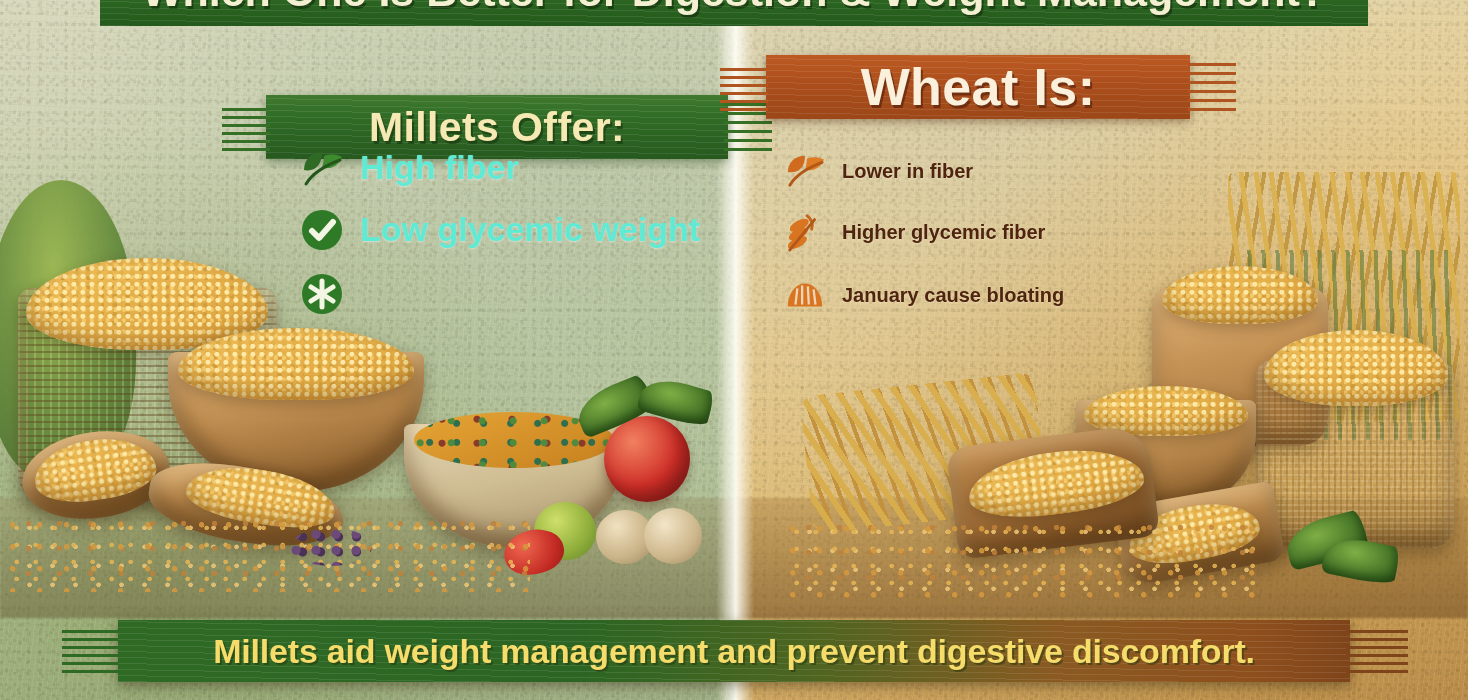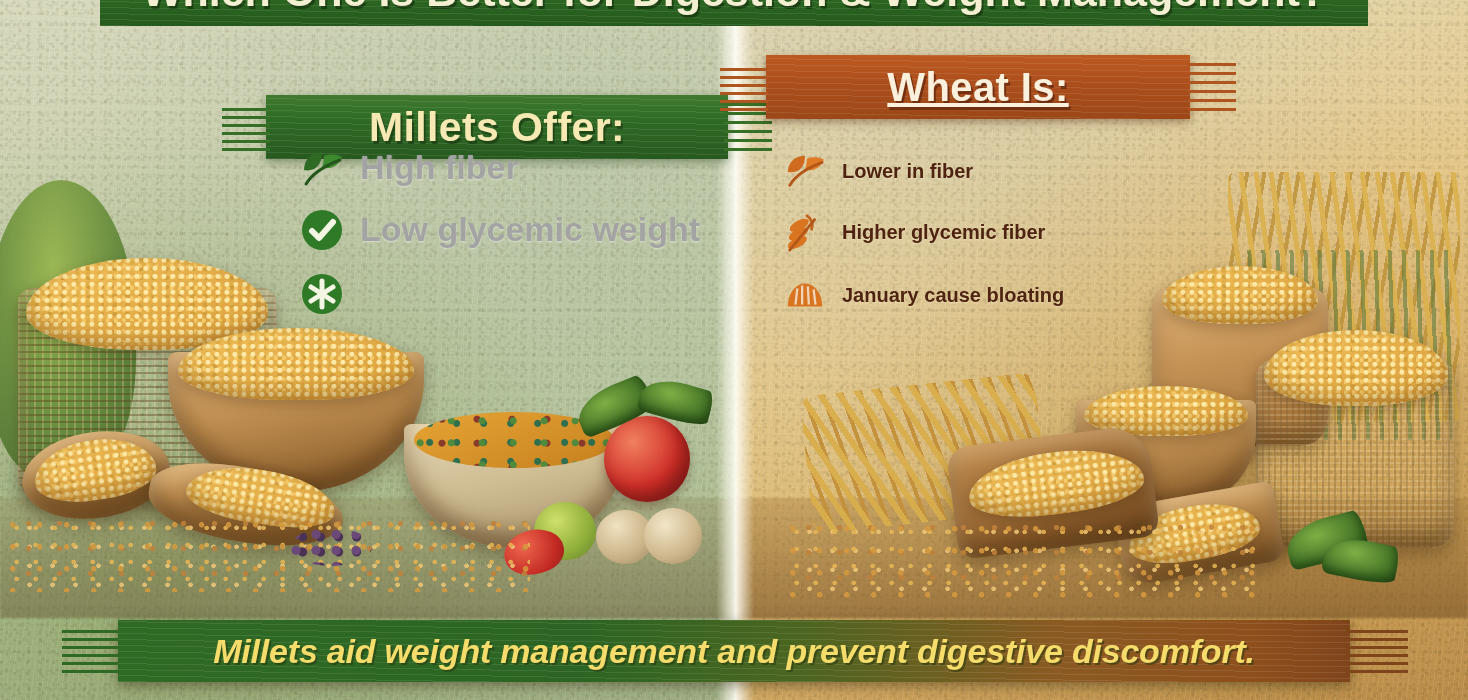--- a/index.html
+++ b/index.html
@@ -83,41 +83,41 @@
   .banner-green::after{right:-44px;background:repeating-linear-gradient(0deg,#357026 0 3px,transparent 3px 9px);}
   .banner-rust{background:linear-gradient(180deg,#bd5a22 0%,#ab4e1c 45%,#9c4718 100%);
     box-shadow:0 3px 9px rgba(70,28,8,.40);}
   .banner-rust::before{left:-46px;background:repeating-linear-gradient(0deg,#b05420 0 3px,transparent 3px 8px);}
   .banner-rust::after{right:-46px;background:repeating-linear-gradient(0deg,#b05420 0 3px,transparent 3px 9px);}
   .brush-tex{position:absolute;inset:0;opacity:.30;
     background-image:repeating-linear-gradient(1deg, rgba(255,255,255,.30) 0 1px, transparent 1px 6px);}
 
   .col-title{position:relative;z-index:2;font-weight:700;letter-spacing:.4px;}
   #millets-title{font-size:41px;color:#f7e9b4;text-shadow:2px 3px 0 rgba(25,55,15,.65);}
-  #wheat-title{font-size:40px;color:#faf0dc;text-shadow:2px 3px 0 rgba(80,28,8,.60);text-decoration:underline;}
+  #wheat-title{font-size:52px;color:#faf0dc;text-shadow:2px 3px 0 rgba(80,28,8,.60);}
 
   
   .list{position:absolute;z-index:3;}
   .row{display:flex;align-items:center;gap:16px;margin-bottom:20px;}
   .ic{flex:0 0 auto;display:flex;align-items:center;justify-content:center;}
   .txt{font-weight:700;line-height:1.05;}
-  .txt-left{font-size:34px;color:#a3a3a3;text-shadow:0 1px 2px rgba(255,255,255,.45);}
+  .txt-left{font-size:34px;color:#5eead4;text-shadow:0 1px 2px rgba(255,255,255,.45);}
   .txt-right{font-size:20px;color:#4e2410;text-shadow:0 1px 2px rgba(255,245,220,.45);}
 
   
   .bottom{position:absolute;left:118px;top:620px;width:1232px;height:62px;display:flex;
     align-items:center;justify-content:center;
     background:linear-gradient(92deg,#2f6a25 0%,#2c6523 38%,#4d6520 56%,#8a5a22 76%,#8e4f1d 92%,#7e441a 100%);
     box-shadow:0 4px 12px rgba(45,35,10,.45);}
   .bottom::before{content:"";position:absolute;left:-56px;top:9px;height:44px;width:60px;
     background:repeating-linear-gradient(0deg,#2f6a25 0 3px,transparent 3px 8px);}
   .bottom::after{content:"";position:absolute;right:-58px;top:9px;height:44px;width:62px;
     background:repeating-linear-gradient(0deg,#7e441a 0 3px,transparent 3px 8px);}
   #bottom-text{position:relative;z-index:2;font-size:34px;font-weight:700;color:#f5dc6b;
-    letter-spacing:-.2px;text-shadow:2px 2px 0 rgba(40,55,12,.55);white-space:nowrap;font-style:italic;}
+    letter-spacing:-.2px;text-shadow:2px 2px 0 rgba(40,55,12,.55);white-space:nowrap;}
 
   
   .topbar{position:absolute;left:100px;top:-44px;width:1268px;height:70px;
     background:linear-gradient(180deg,#3d7a2c,#2c6622 60%,#245a1c);
     display:flex;align-items:center;justify-content:center;}
   #main-title{font-size:43px;font-weight:700;color:#f5efd2;white-space:nowrap;
     text-shadow:2px 3px 0 rgba(20,50,12,.7);}
 </style>
 </head>
 <body>

